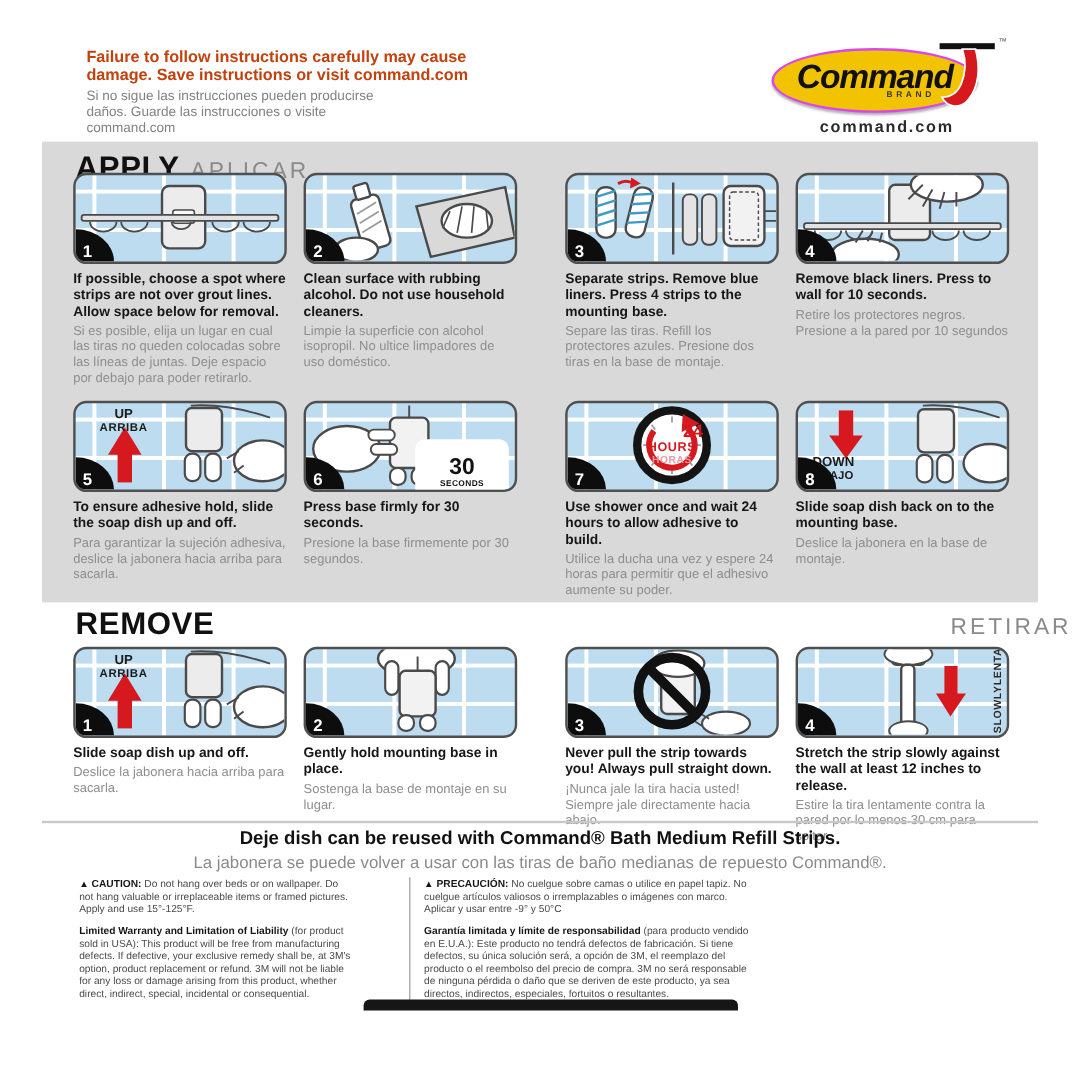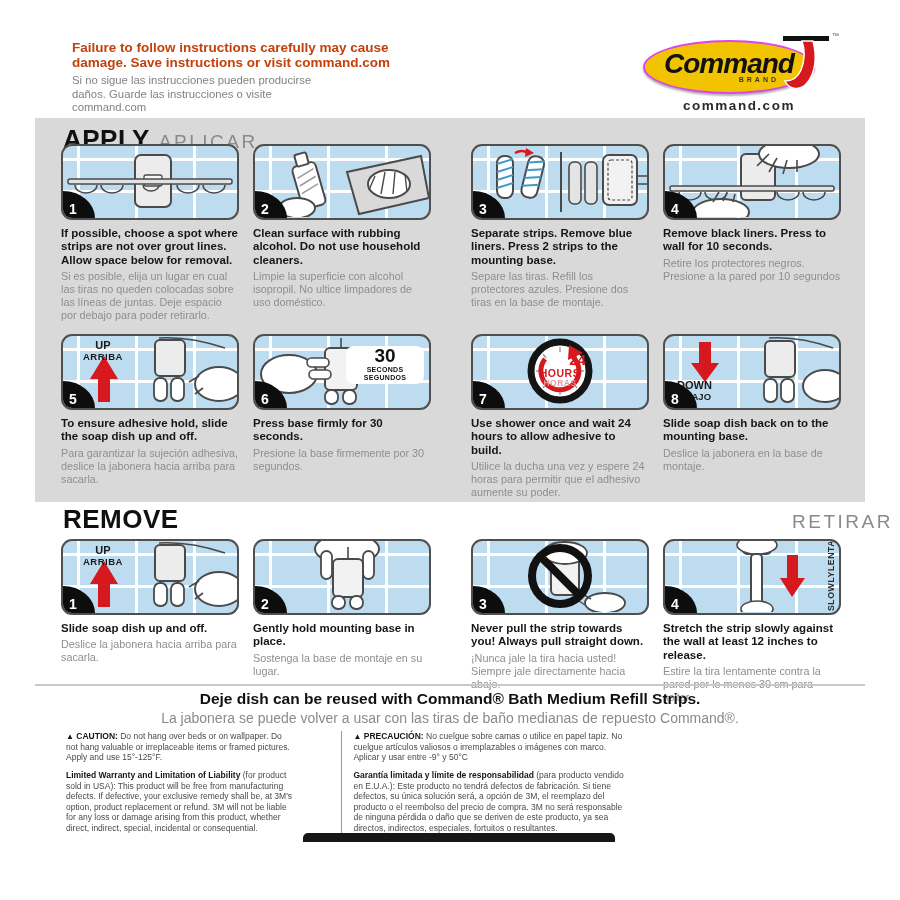--- a/index.html
+++ b/index.html
@@ -63,22 +63,22 @@
   .dir-label { position:absolute; text-align:center; font-weight:800; color:#1a1a1a; line-height:1; }
   .dir-label span { display:block; }
   .dir-up { top:4px; left:20px; }
   .dir-up .l1 { font-size:11px; }
   .dir-up .l2 { font-size:9.5px; letter-spacing:.5px; margin-top:1px; }
   .dir-down { top:44px; left:12px; }
   .dir-down .l1 { font-size:11px; }
   .dir-down .l2 { font-size:9.5px; margin-top:1px; }
 
   .sec-badge {
-    position:absolute; right:5px; top:10px; width:78px; background:#ffffff;
-    border-radius:8px; padding:0 2px 3px; text-align:center; line-height:1;
+    position:absolute; right:5px; top:30px; width:78px; background:#ffffff;
+    border-radius:8px; padding:14px 2px 3px; text-align:center; line-height:1;
   }
   .sec-badge .big { display:block; font-weight:800; font-size:19px; color:#111; }
   .sec-badge .sm  { display:block; font-weight:700; font-size:7px; color:#111; margin-top:1px; letter-spacing:.3px; }
 
   .clock-text { position:absolute; left:0; right:0; top:16px; text-align:center; line-height:1; }
   .clock-text span { display:block; }
   .clock-24    { font-weight:800; font-size:15px; color:#d6181f;padding-left:35px; }
   .clock-hours { font-weight:800; font-size:10.5px; color:#d6181f; letter-spacing:.5px; margin-top:1px; }
   .clock-horas { font-weight:700; font-size:8.5px; color:#e59aa0; letter-spacing:.5px; }
 
@@ -195,21 +195,21 @@
             <rect x="96" y="16" width="12" height="42" rx="5" fill="#e4e4e4" stroke="#4a4a4a" stroke-width="1.6"></rect>
             <rect x="112" y="16" width="12" height="42" rx="5" fill="#e4e4e4" stroke="#4a4a4a" stroke-width="1.6"></rect>
             <rect x="130" y="9" width="34" height="50" rx="6" fill="#f2f2f2" stroke="#4a4a4a" stroke-width="2"></rect>
             <rect x="135" y="14" width="24" height="40" rx="3" fill="none" stroke="#4a4a4a" stroke-width="1.2" stroke-dasharray="3 2"></rect>
             <path d="M164 30 h10 M164 38 h10" stroke="#4a4a4a" stroke-width="1.5"></path>
           </svg>
           <div class="badge">
               <span>3</span>
             </div>
         </div>
-        <div class="en">Separate strips. Remove blue liners. Press 2 strips to the mounting base.</div>
+        <div class="en">Separate strips. Remove blue liners. Press 4 strips to the mounting base.</div>
         <div class="es">Separe las tiras. Refill los protectores azules. Presione dos tiras en la base de montaje.</div>
       </div>
 
       <div class="step">
         <div class="illus">
           <svg viewBox="0 0 174 71">
             <rect x="76" y="8" width="34" height="46" rx="5" fill="#ececec" stroke="#4a4a4a" stroke-width="2"></rect>
             <rect x="5" y="40" width="164" height="5" rx="2" fill="#e2e2e2" stroke="#4a4a4a" stroke-width="1.5"></rect>
             <path d="M14 46 a11 8 0 0 0 22 0 M40 46 a11 8 0 0 0 22 0 M112 46 a11 8 0 0 0 22 0 M138 46 a11 8 0 0 0 22 0" fill="none" stroke="#4a4a4a" stroke-width="1.5"></path>
             <ellipse cx="124" cy="8" rx="30" ry="14" fill="#fff" stroke="#4a4a4a" stroke-width="2"></ellipse>

